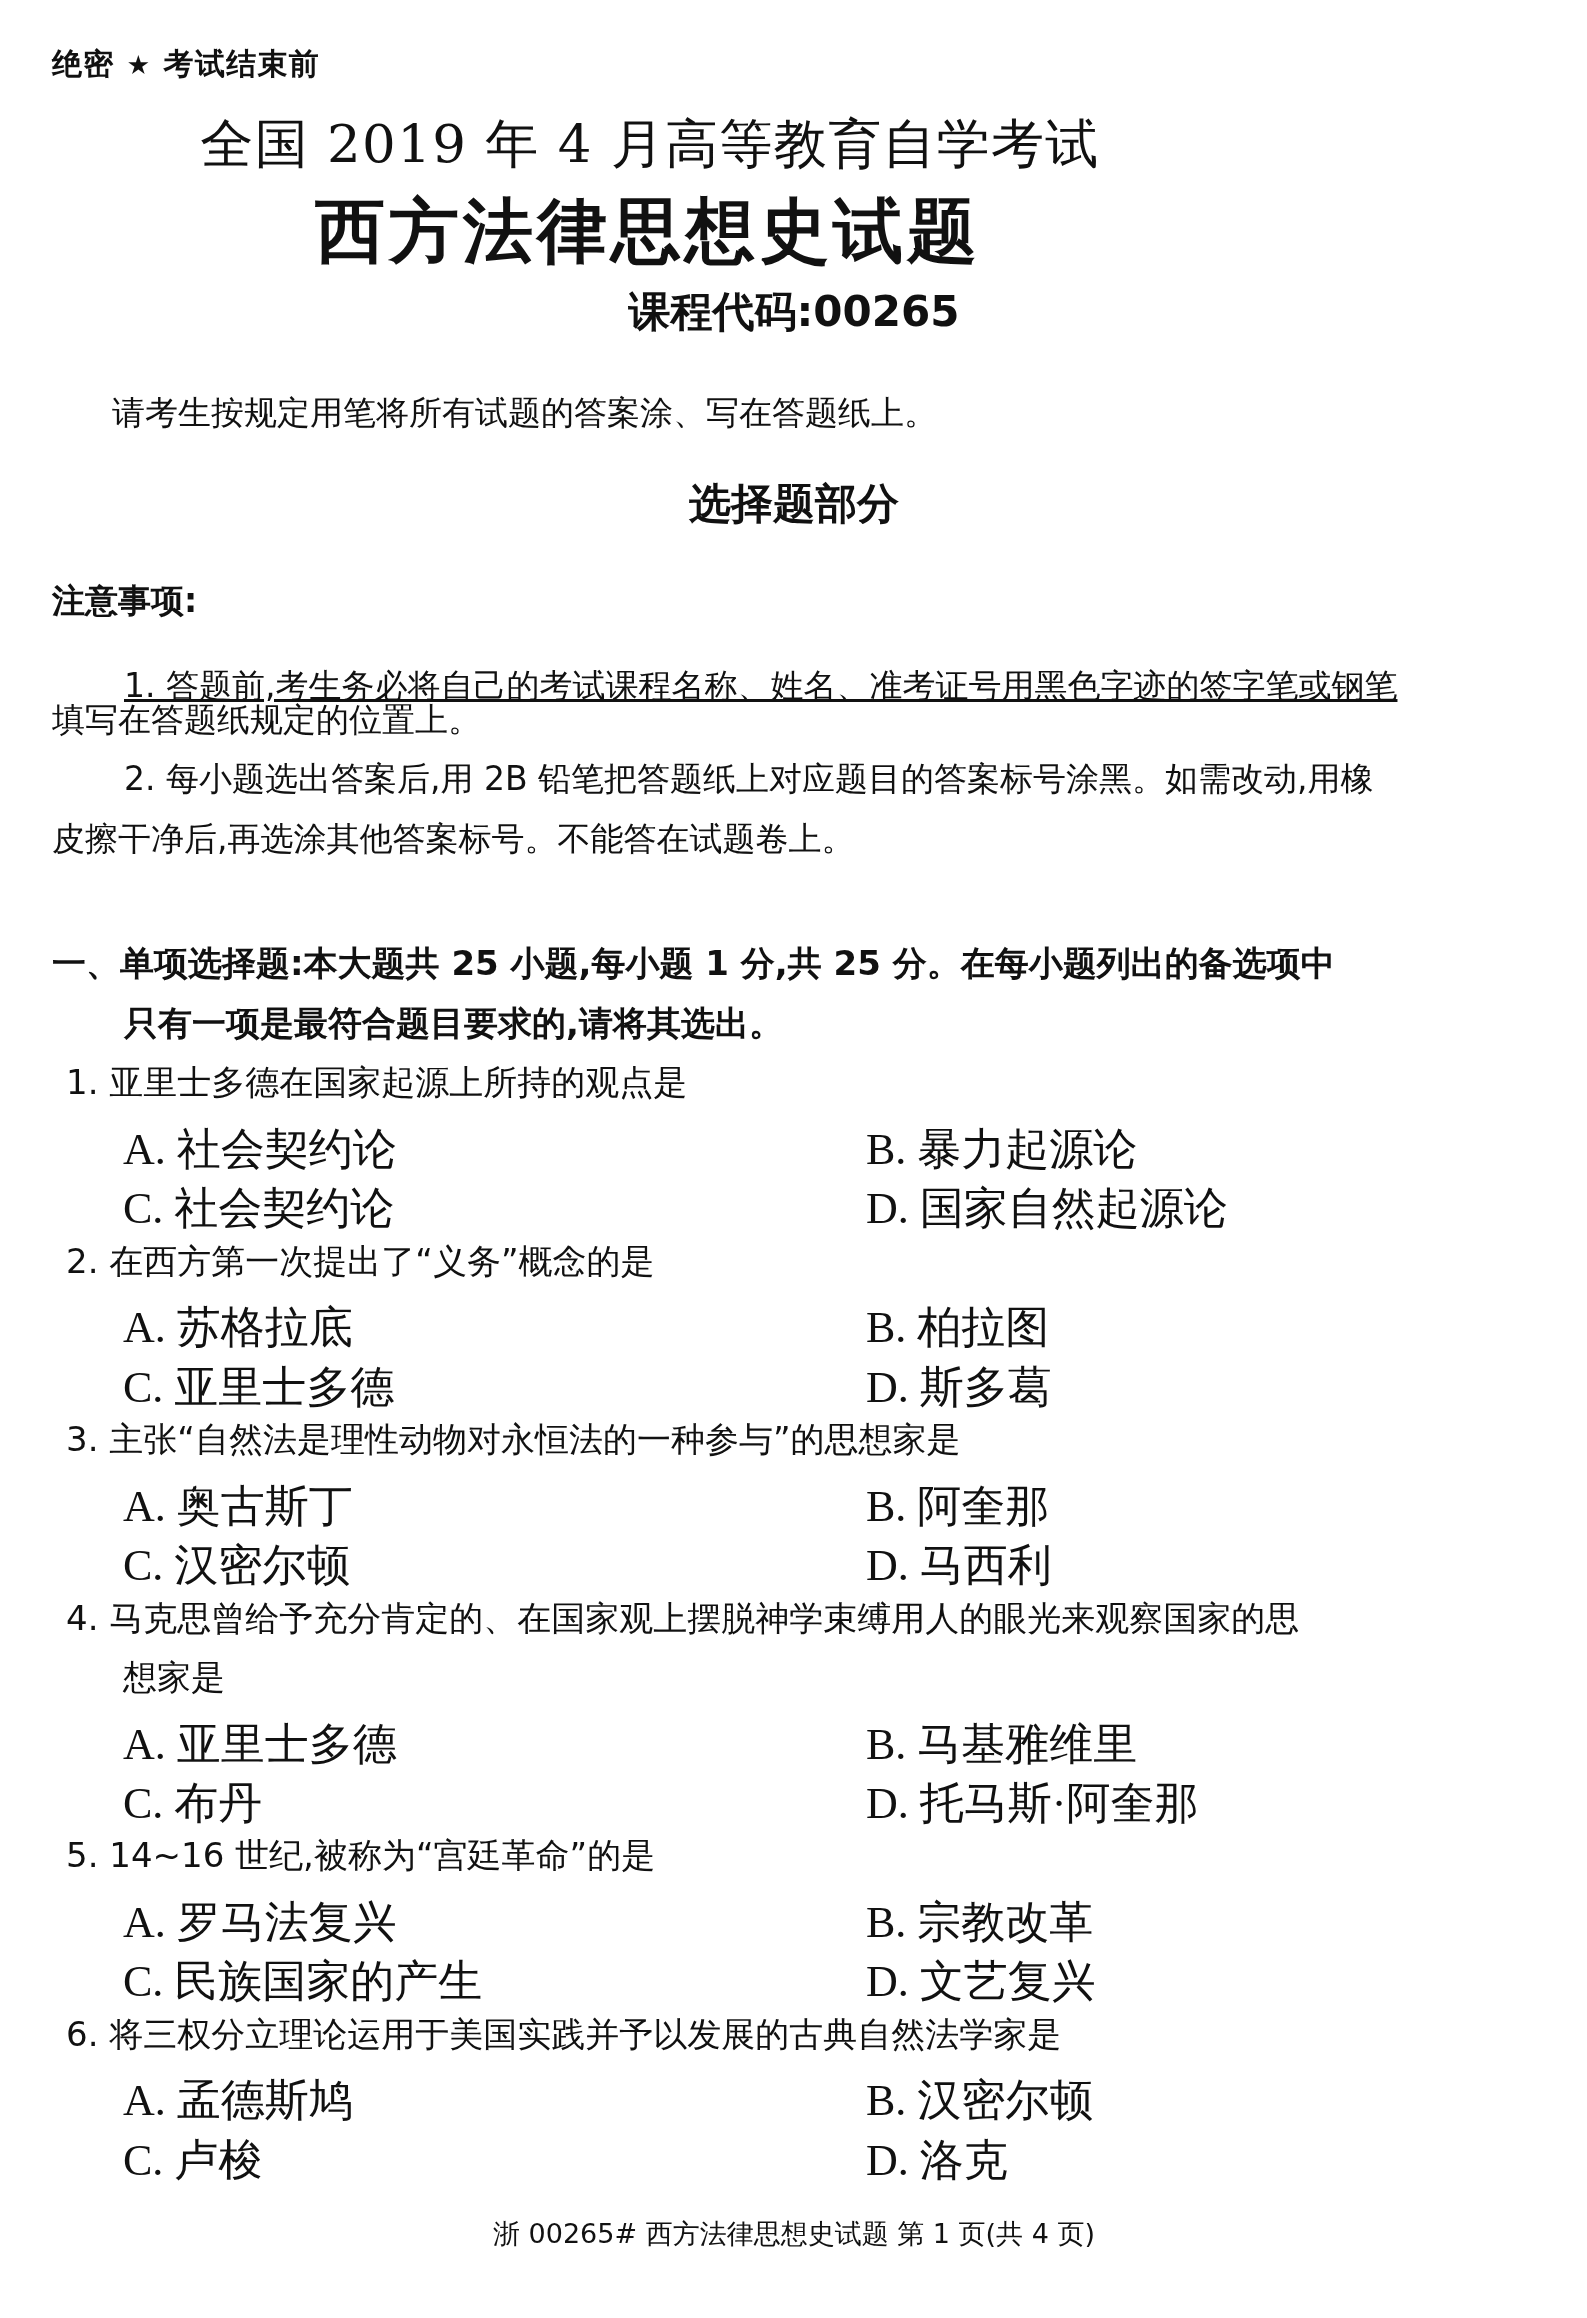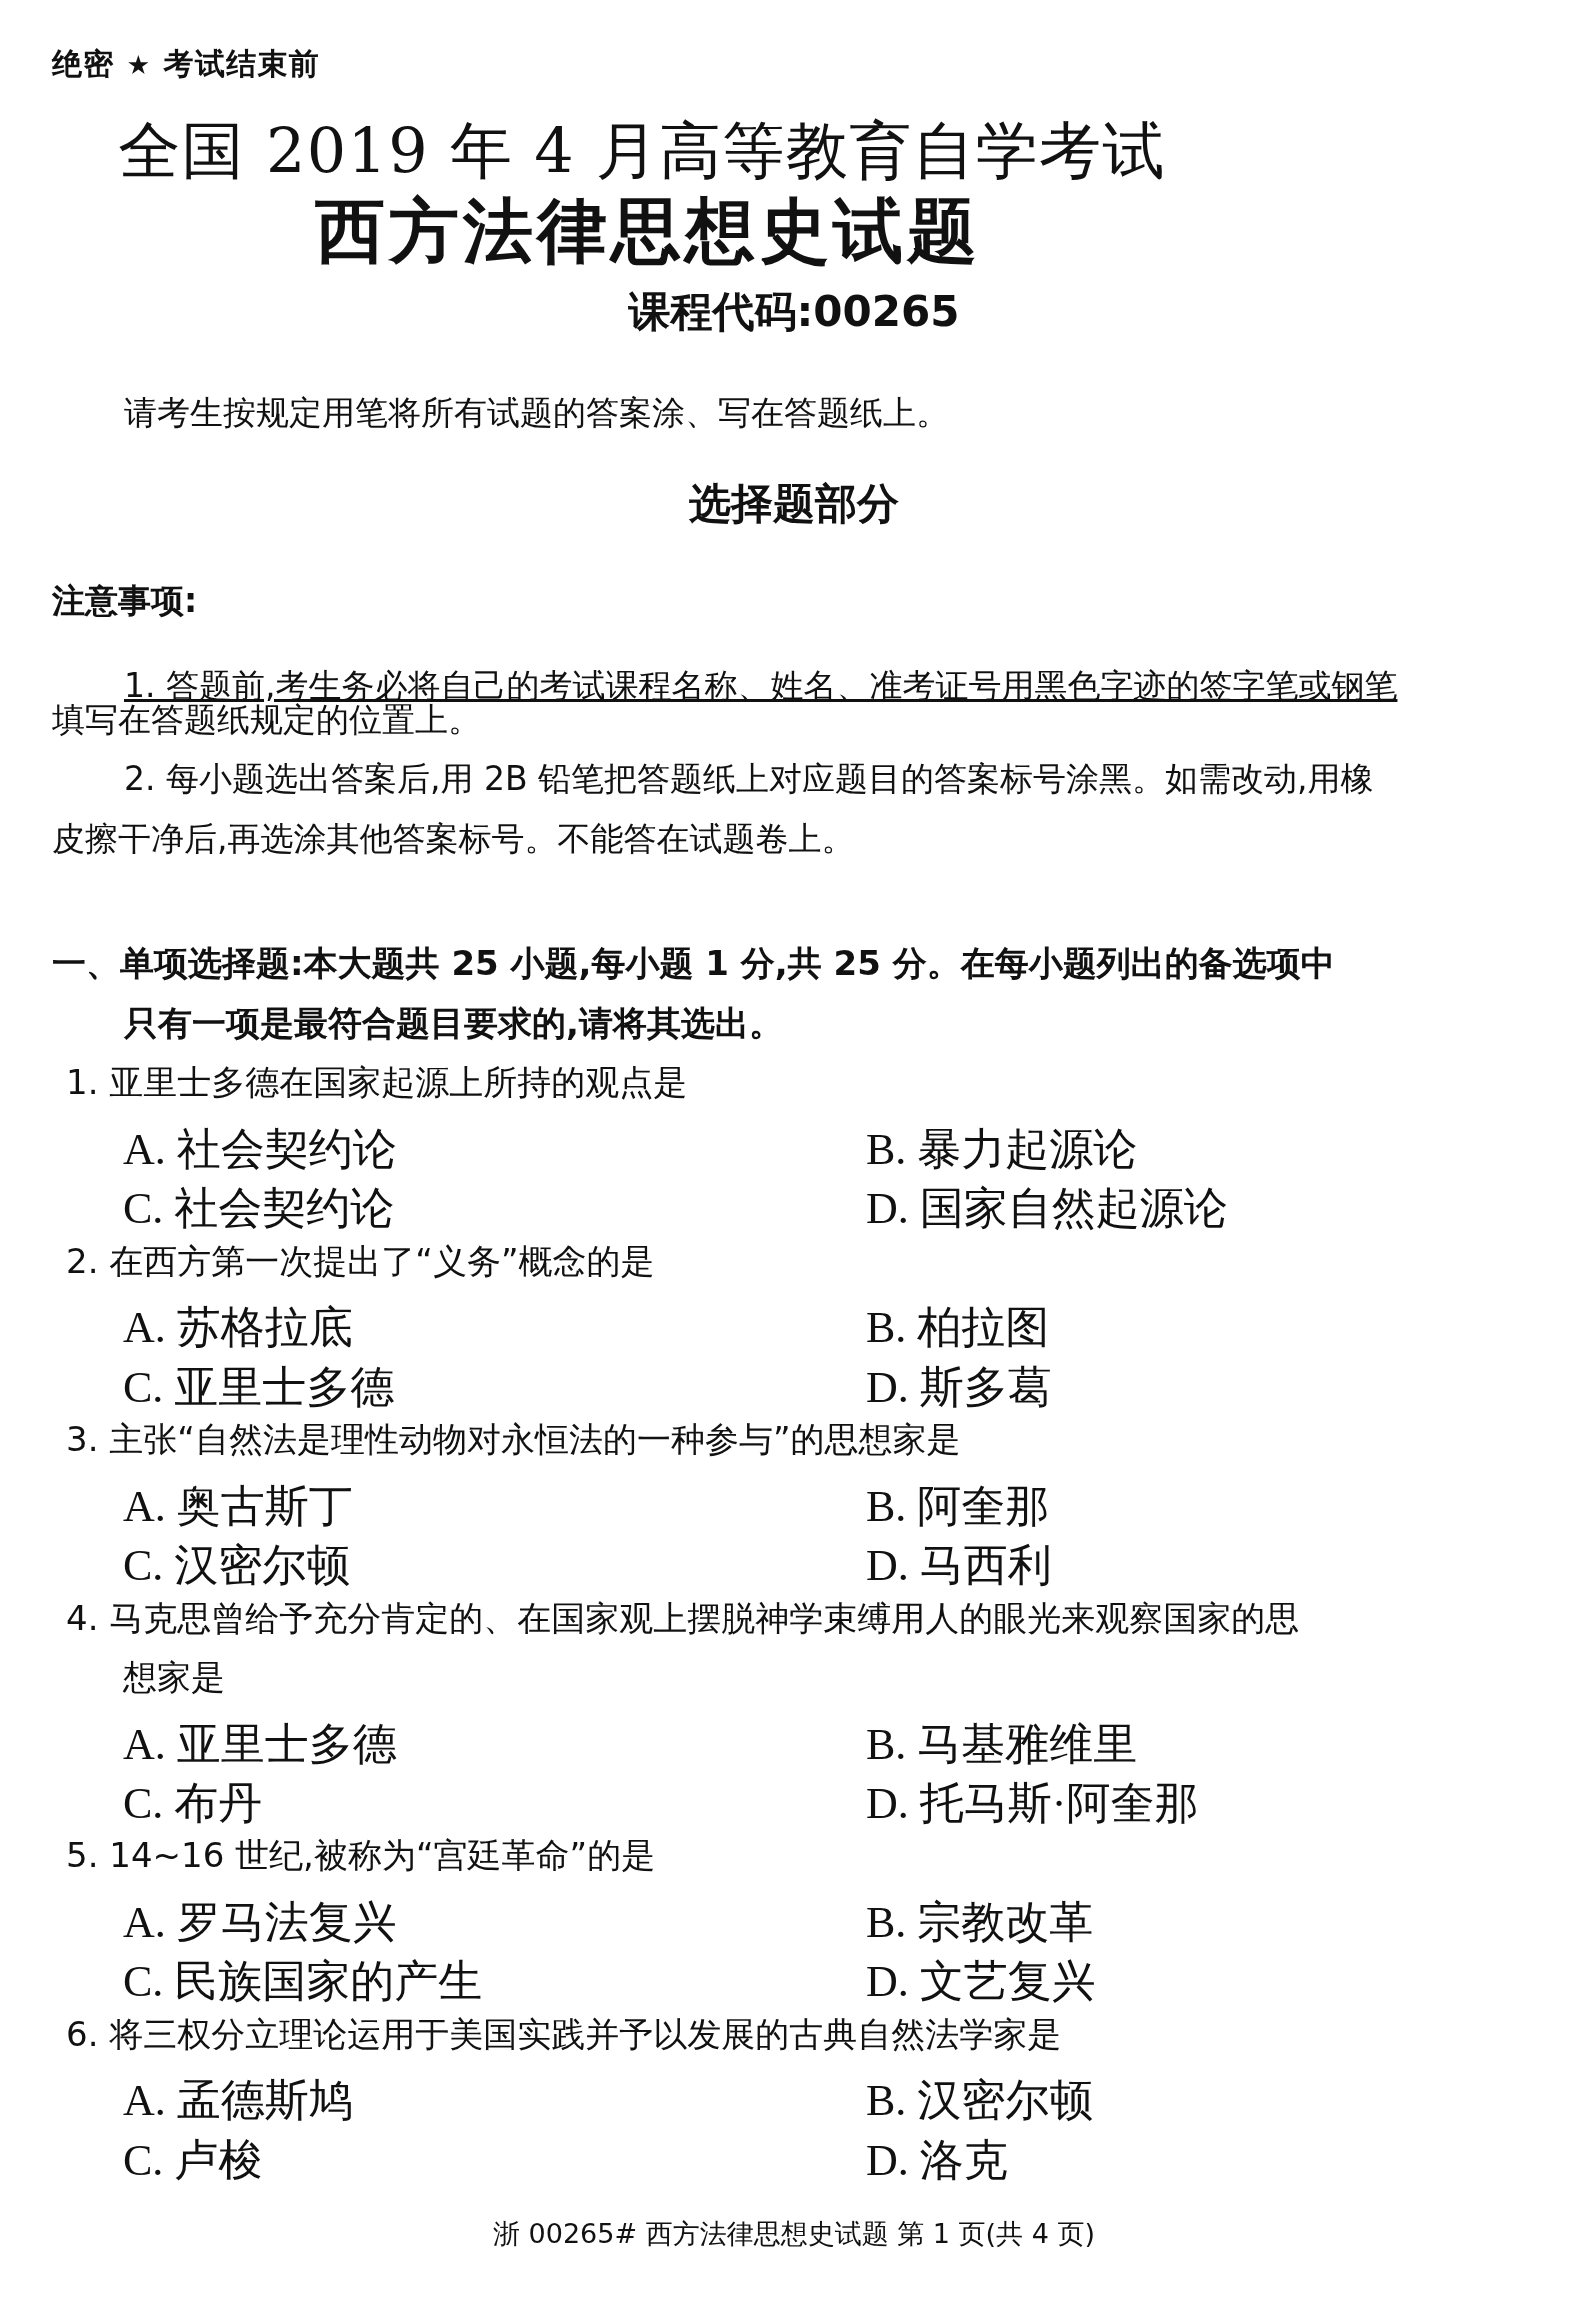--- a/index.html
+++ b/index.html
@@ -3,24 +3,24 @@
 <meta charset="utf-8">
 <style>
   html, body { margin: 0; padding: 0; background: #ffffff; }
   body {
     width: 1588px; height: 2319px; position: relative; overflow: hidden;
     font-family: "DejaVu Serif", "Liberation Serif", serif;
     color: #111111;
   }
   .abs { position: absolute; white-space: nowrap; }
   .secret { left: 52px; top: 44px; font-size: 30px; font-family: "DejaVu Sans", sans-serif; font-weight: bold; letter-spacing: 1.3px; }
-  .title1 { left: 8px; width: 1268px; text-align: center; top: 109px; font-size: 62px; letter-spacing: 1.3px; }
+  .title1 { left: 16px; width: 1268px; text-align: center; top: 109px; font-size: 53px; letter-spacing: 1.3px; }
   .title2 { left: 0; width: 1296px; text-align: center; top: 185px; font-size: 70px; font-weight: bold; font-family: "DejaVu Sans", sans-serif; letter-spacing: 4px; }
   .code { left: 0; width: 1588px; text-align: center; top: 284px; font-size: 42px; font-weight: bold; font-family: "DejaVu Sans", sans-serif; }
-  .instr { left: 124px; top: 391px; font-size: 33px; font-family: "DejaVu Sans", sans-serif; }
+  .instr { left: 112px; top: 391px; font-size: 33px; font-family: "DejaVu Sans", sans-serif; }
   .section { left: 0; width: 1588px; text-align: center; top: 476px; font-size: 42px; font-weight: bold; font-family: "DejaVu Sans", sans-serif; }
   .notes-title { left: 52px; top: 579px; font-size: 33px; font-family: "DejaVu Sans", sans-serif; font-weight: bold; }
   .note { font-size: 33px; font-family: "DejaVu Sans", sans-serif; }
   .part-title { font-size: 34px; font-weight: bold; font-family: "DejaVu Sans", sans-serif; }
   .q { font-size: 34px; font-family: "DejaVu Sans", sans-serif; }
   .opt { font-size: 44px; font-family: Liberation Serif, serif; }
   .footer { left: 0; width: 1588px; text-align: center; top: 2216px; font-size: 27px; font-family: "DejaVu Sans", sans-serif; }
   .star { font-size: 26.4px; margin: 0 12px; }
 </style>
 </head>

